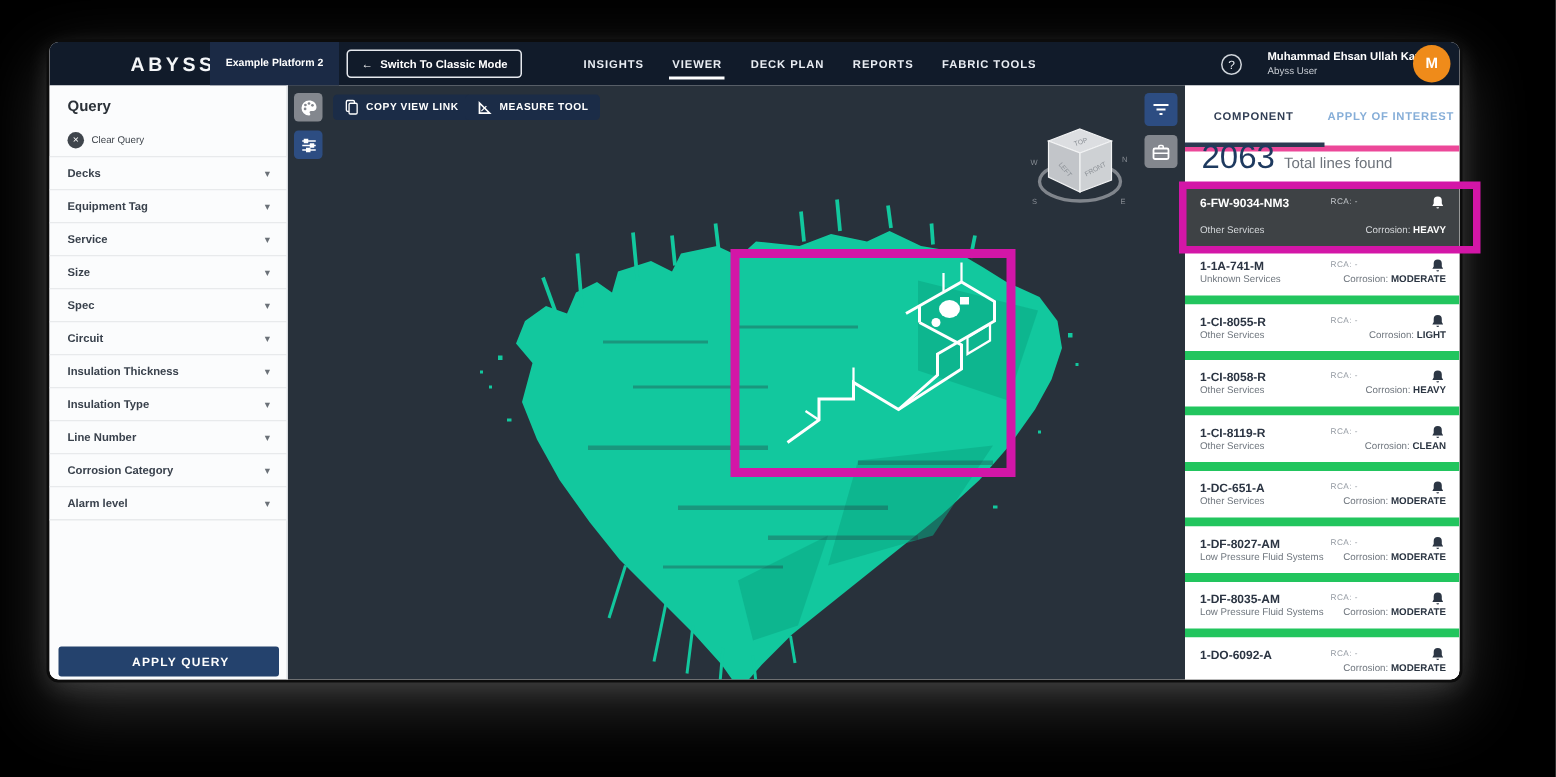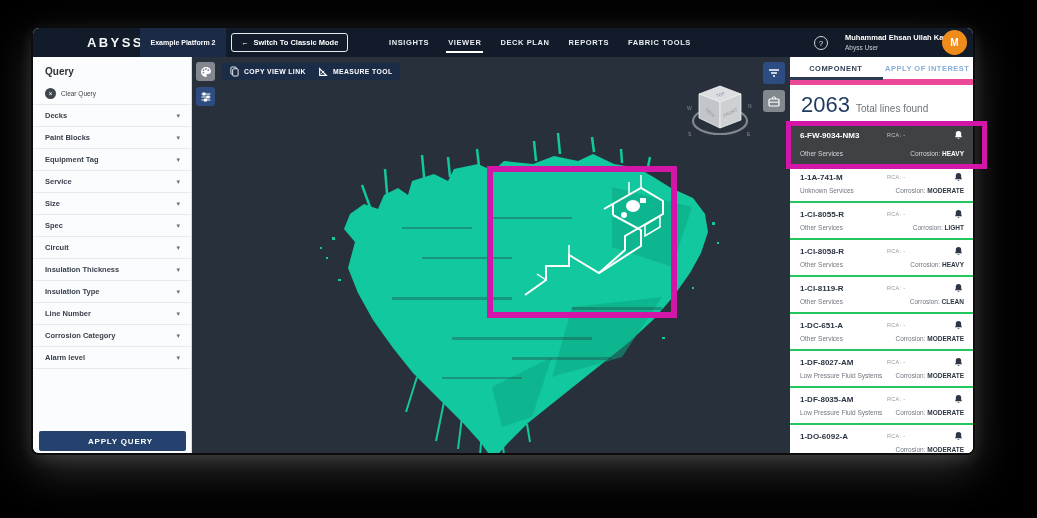--- a/index.html
+++ b/index.html
@@ -67,31 +67,31 @@
   .btn-copy   { left:30px; top:6px; }
   .btn-measure{ left:118px; top:6px; }
   .btn-tune   { left:4px; top:30px; }
   .btn-filter { left:571px; top:5px; width:22px; height:22px; }
   .btn-toolbox{ left:571px; top:33px; width:22px; height:22px; }
   .cube-widget { position:absolute; left:491px; top:23px; cursor:pointer; }
   .cloud-svg { position:absolute; left:0; top:0; }
 
   
   .panel { position:absolute; left:757px; top:29px; width:183px; height:396px; background:#fff; }
-  .panel-tabs { position:relative; height:28px; border-bottom:6px solid #ec4899; display:flex; }
+  .panel-tabs { position:relative; height:44px; border-bottom:4px solid #ec4899; display:flex; }
   .panel-tab { flex:1; display:flex; align-items:center; justify-content:center;
     font-size:7.5px; font-weight:700; letter-spacing:.5px; cursor:pointer; }
   .panel-tab.active { color:#323f55; }
   .panel-tab.inactive { color:#86aed8; }
   .tab-underline { position:absolute; left:0; bottom:-1px; width:93px; height:3px; background:#2c3a52; }
   .count-row { position:absolute; left:11px; top:35px; display:flex; align-items:baseline; gap:6px; }
   .count-num { font-size:22px; color:#1e3a5f; }
   .count-cap { font-size:10px; color:#6d737b; }
   .comp-list { position:absolute; left:0; top:67px; right:0; bottom:0; overflow:hidden; }
-  .comp-row { position:relative; height:37px; border-bottom:2px solid #22c55e; background:#fff; cursor:pointer; }
+  .comp-row { position:relative; height:37px; border-bottom:6px solid #22c55e; background:#fff; cursor:pointer; }
   .comp-row.selected { height:42px; background:#3e4245; border-bottom:2px solid #1e2124; }
   .comp-tag { position:absolute; left:10px; top:7px; font-size:8px; font-weight:700; color:#2b3442; }
   .comp-service { position:absolute; left:10px; bottom:7px; font-size:6.5px; color:#70777f; }
   .comp-rca { position:absolute; left:97px; top:8px; font-size:5.5px; letter-spacing:.3px; color:#959ba3; }
   .comp-bell { position:absolute; right:10px; top:6px; width:9px; height:10px; color:#2c3644; }
   .comp-corr { position:absolute; right:9px; bottom:7px; font-size:6.5px; }
   .corr-label { color:#70777f; }
   .corr-value { color:#2b3542; font-weight:700; }
   .comp-row.selected .comp-tag { color:#fff; }
   .comp-row.selected .comp-service { color:#d3d6d9; }
@@ -140,24 +140,20 @@
       <div class="clear-row">
         <span class="clear-icon">×</span>
         <span class="clear-label">Clear Query</span>
       </div>
       <div class="filter-list">
         <div class="filter-row">
             <span class="filter-label">Decks</span>
             <span class="chev">▾</span>
           </div>
         <div class="filter-row">
-            <span class="filter-label">Paint Blocks</span>
-            <span class="chev">▾</span>
-          </div>
-        <div class="filter-row">
             <span class="filter-label">Equipment Tag</span>
             <span class="chev">▾</span>
           </div>
         <div class="filter-row">
             <span class="filter-label">Service</span>
             <span class="chev">▾</span>
           </div>
         <div class="filter-row">
             <span class="filter-label">Size</span>
             <span class="chev">▾</span>

